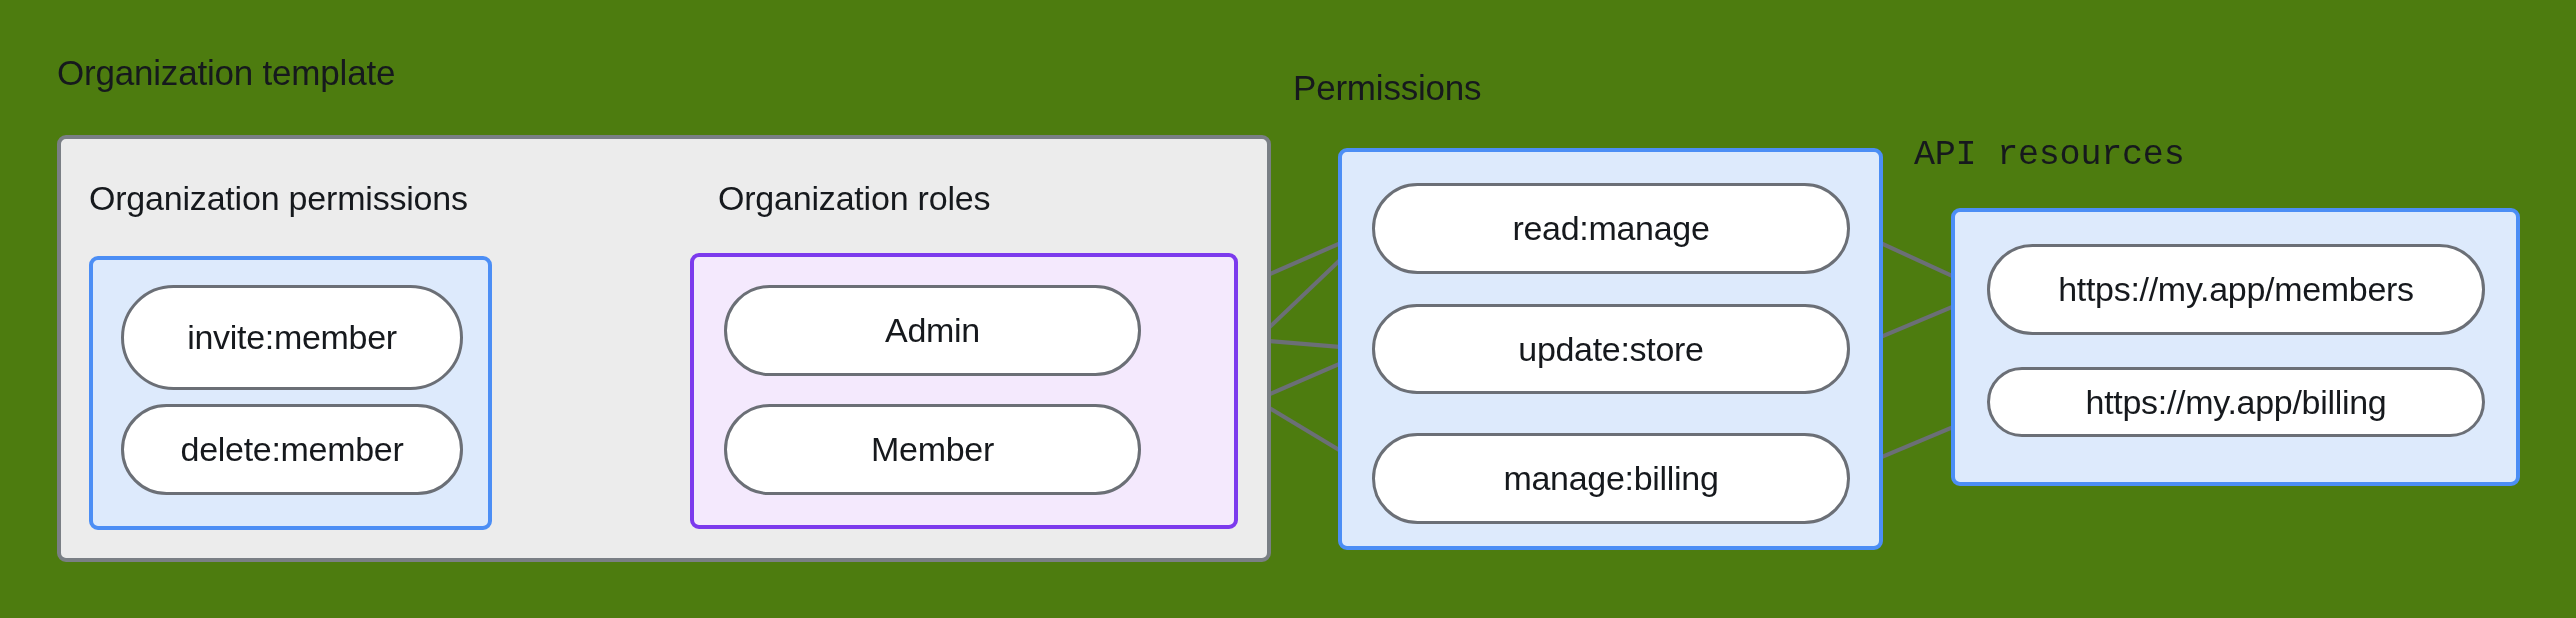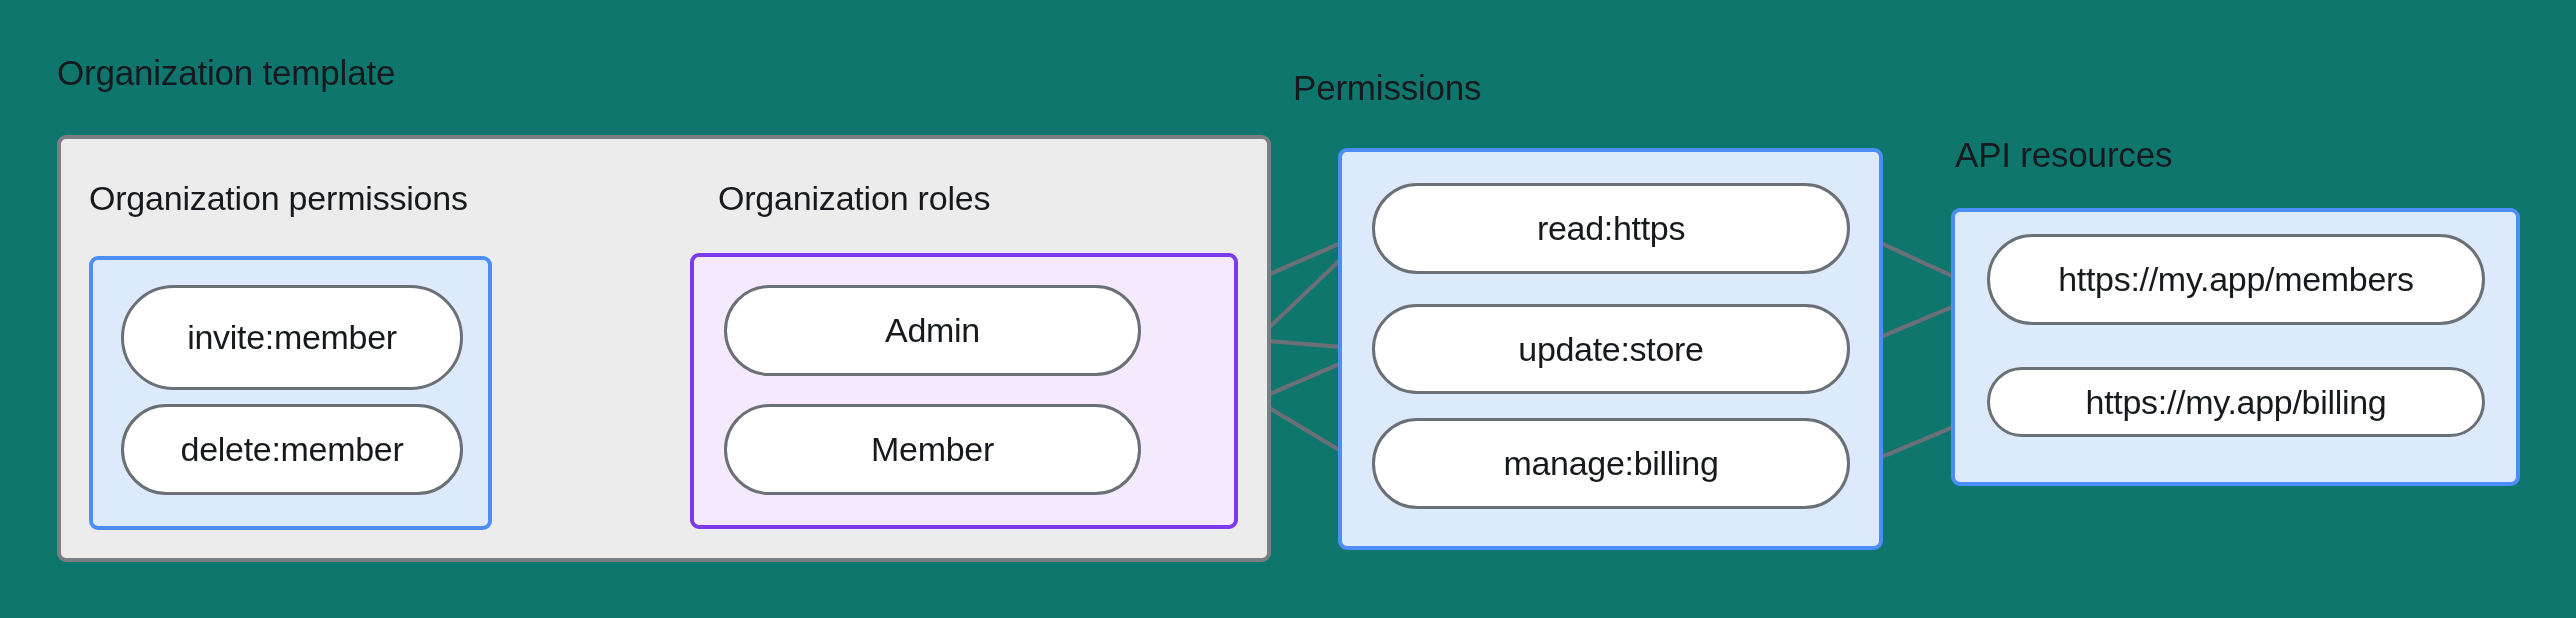--- a/index.html
+++ b/index.html
@@ -5,21 +5,21 @@
 <style>
   html, body {
     margin: 0;
     padding: 0;
     background: #f6f7f8;
   }
   #canvas {
     position: relative;
     width: 2576px;
     height: 619px;
-    background: #0f766e;
+    background: #4d7c0f;
     font-family: "Liberation Sans", "DejaVu Sans", sans-serif;
     overflow: hidden;
   }
 
   
   .group-label {
     position: absolute;
     font-size: 35px;
     color: #16191d;
     letter-spacing: -0.2px;
@@ -127,36 +127,36 @@
   <div class="inner-label" style="left:694px; top:179px;margin-left:24px;">Organization roles</div>
 
   <div class="container-box box-blue" style="left:89px; top:256px; width:403px; height:274px;"></div>
 
   <div class="container-box box-purple" style="left:690px; top:253px; width:548px; height:276px;"></div>
 
   <div class="group-label" style="left:1293px; top:68px;">Permissions</div>
 
   <div class="container-box box-blue" style="left:1338px; top:148px; width:545px; height:402px;"></div>
 
-  <div class="group-label" style="left:1955px; top:135px;">API resources</div>
+  <div class="group-label" style="left:1914px; top:135px;font-family:Liberation Mono, monospace;">API resources</div>
 
   <div class="container-box box-blue" style="left:1951px; top:208px; width:569px; height:278px;"></div>
 
   <div class="node" style="left:121px; top:285px; width:342px; height:105px;">invite:member</div>
 
   <div class="node" style="left:724px; top:285px; width:417px; height:91px;">Admin</div>
 
   <div class="node" style="left:121px; top:404px; width:342px; height:91px;">delete:member</div>
 
   <div class="node" style="left:724px; top:404px; width:417px; height:91px;">Member</div>
 
-  <div class="node" style="left:1372px; top:183px; width:478px; height:91px;">read:https</div>
+  <div class="node" style="left:1372px; top:183px; width:478px; height:91px;">read:manage</div>
 
   <div class="node" style="left:1372px; top:304px; width:478px; height:90px;">update:store</div>
 
-  <div class="node" style="left:1372px; top:418px; width:478px; height:91px;">manage:billing</div>
+  <div class="node" style="left:1372px; top:433px; width:478px; height:91px;">manage:billing</div>
 
-  <div class="node" style="left:1987px; top:234px; width:498px; height:91px;">https://my.app/members</div>
+  <div class="node" style="left:1987px; top:244px; width:498px; height:91px;">https://my.app/members</div>
 
   <div class="node" style="left:1987px; top:367px; width:498px; height:70px;">https://my.app/billing</div>
 
 </div>
 
 
 </body></html>

